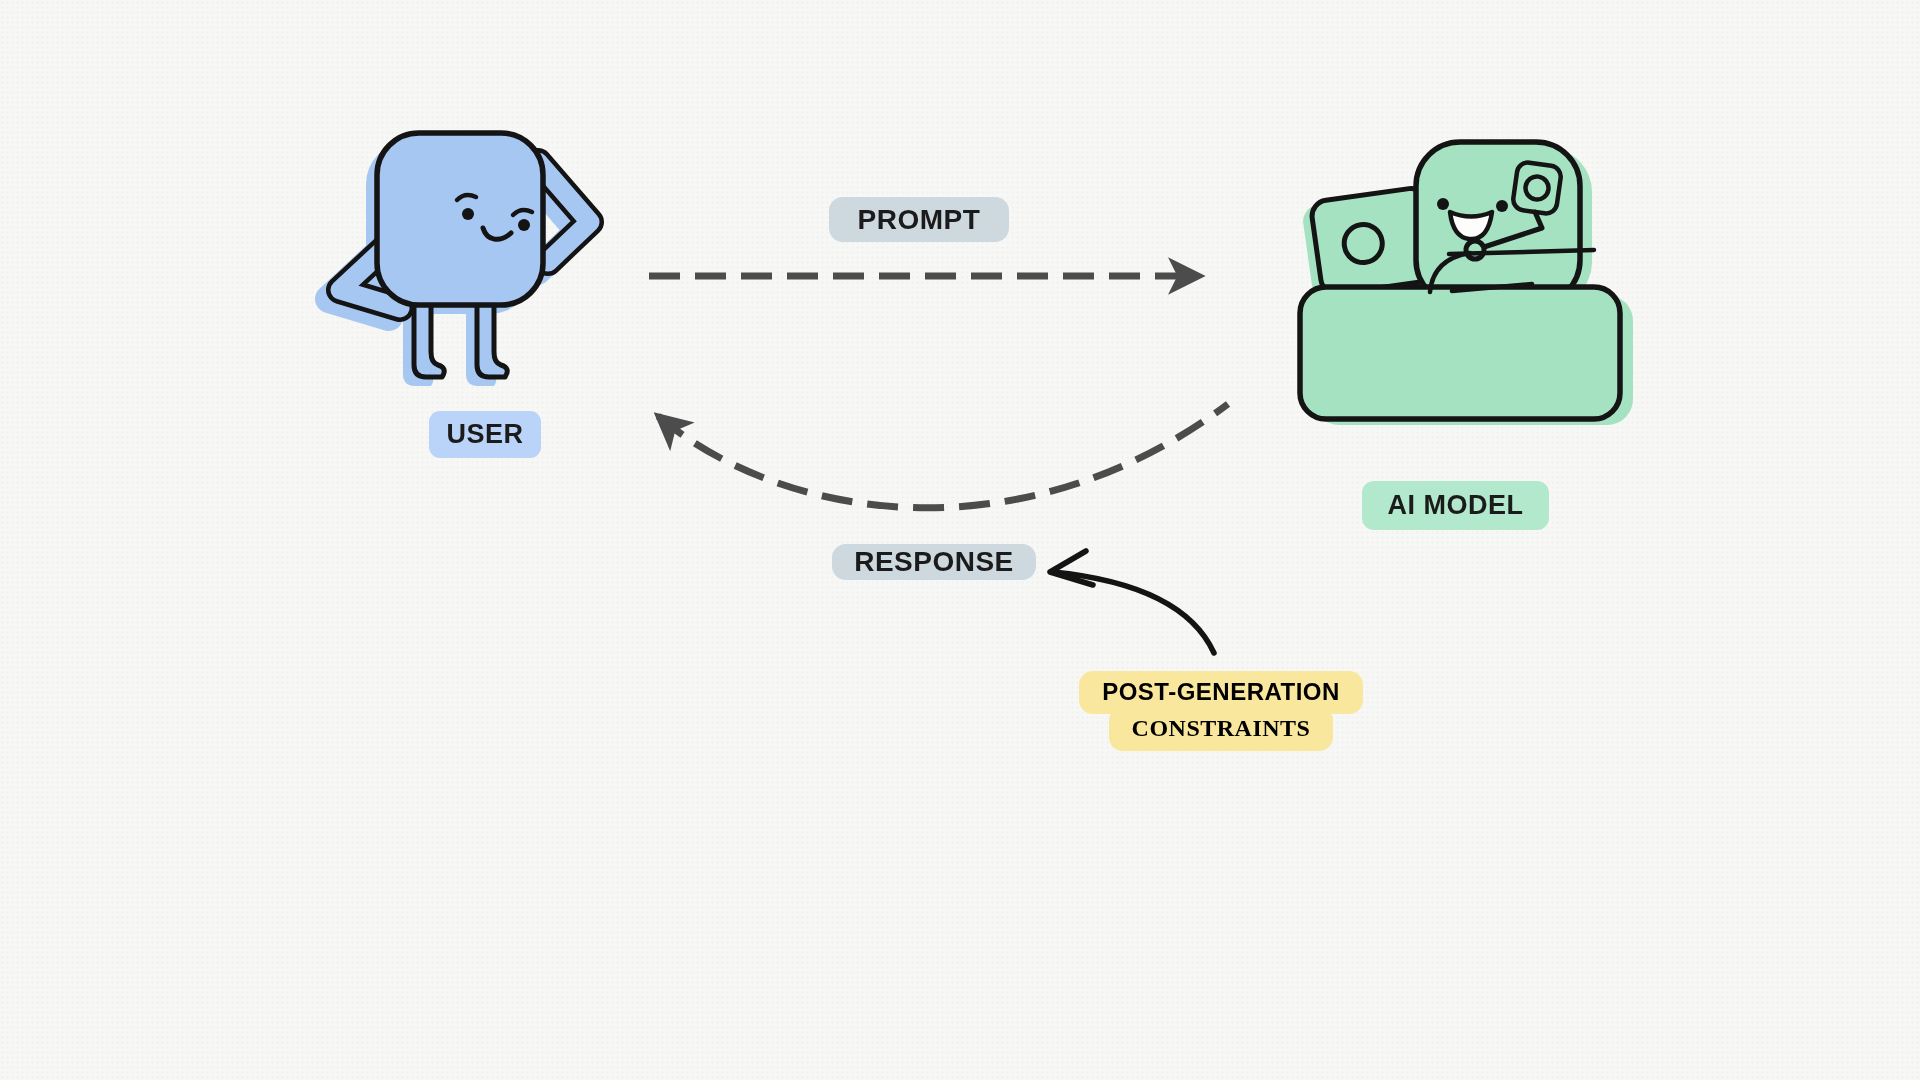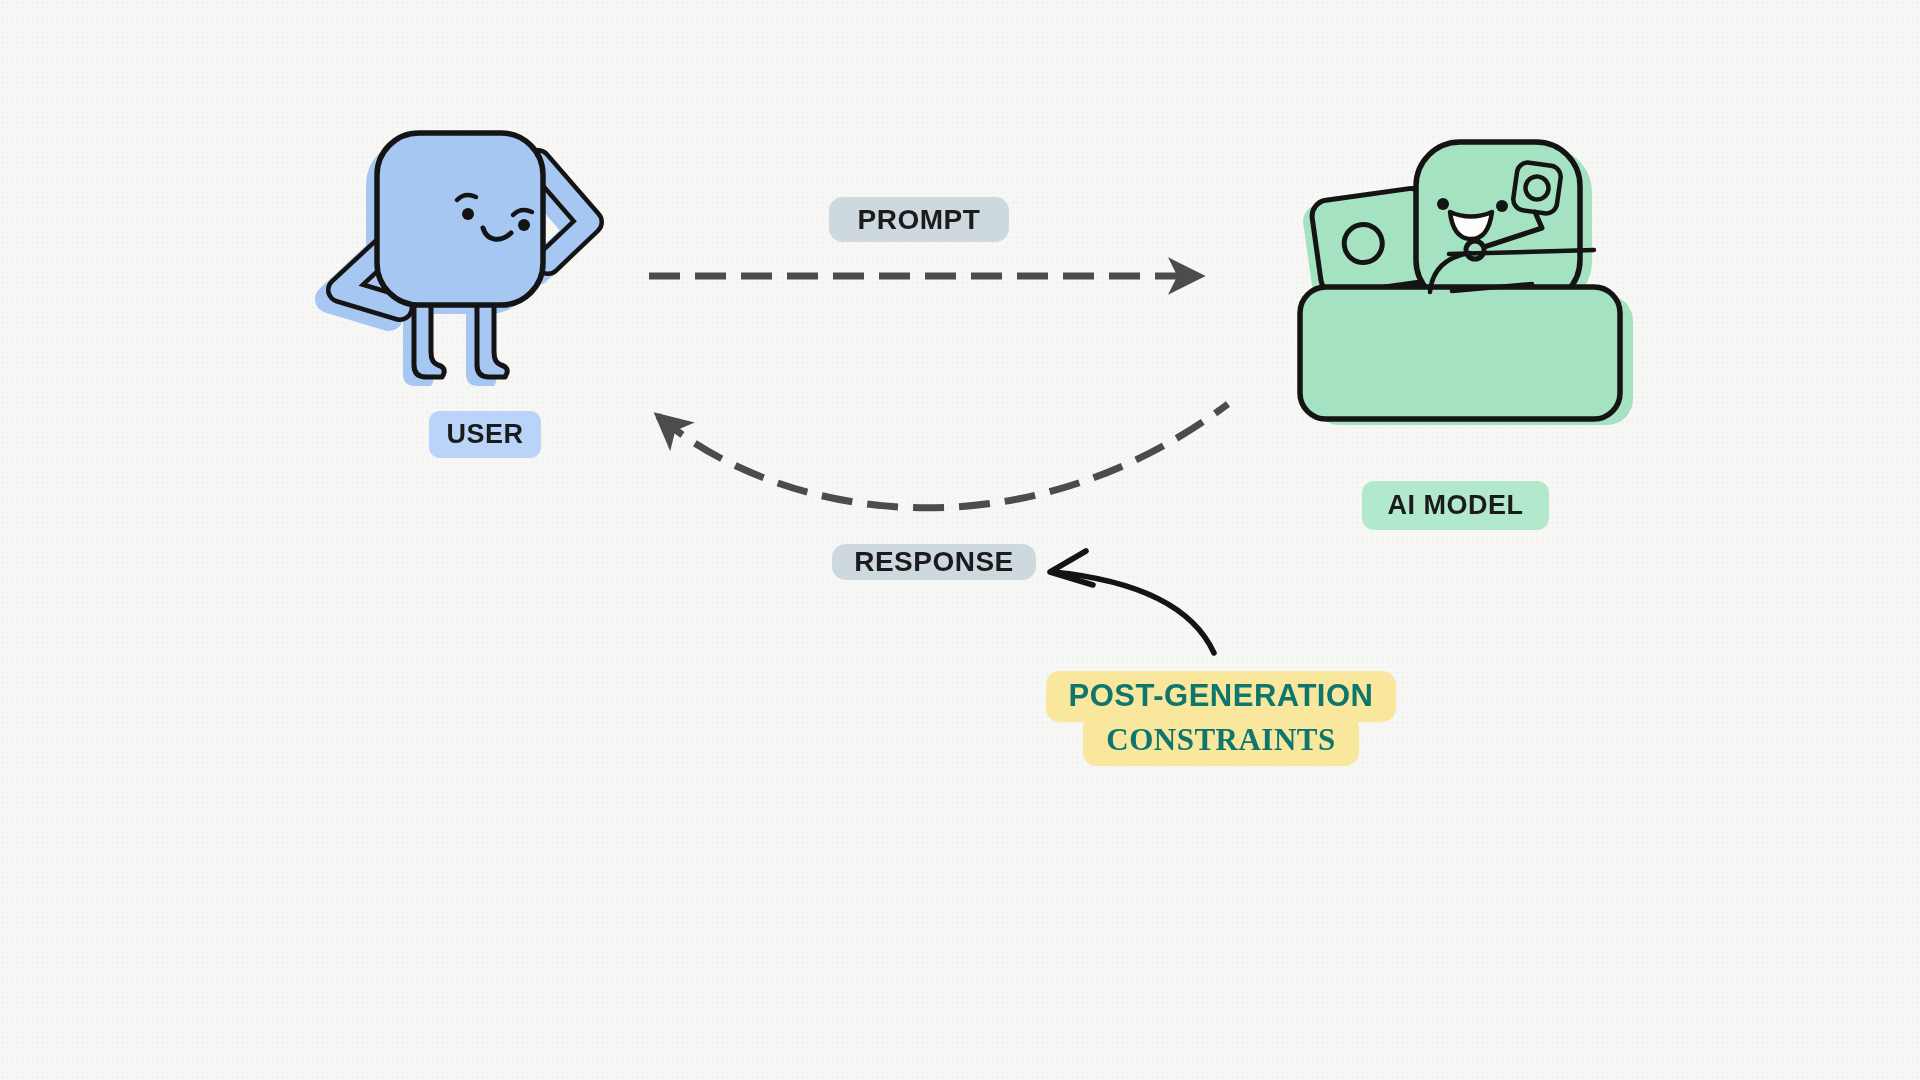--- a/index.html
+++ b/index.html
@@ -42,21 +42,21 @@
   .pill-response{left:832px;top:544px;width:204px;height:36px;font-size:28px;background:var(--flow-label-bg);border-radius:14px;}
   .pill-ai{left:1362px;top:441px;width:187px;height:49px;font-size:27px;background:var(--ai-label-bg);border-radius:12px;margin-top:40px;}
   .constraints{
     position:absolute;left:1021px;top:671px;width:400px;
     display:flex;flex-direction:column;align-items:center;
   }
   .constraints .hl{
     display:inline-block;
     background:var(--constraint-label-bg);
     border-radius:14px;
-    font-weight:700;font-size:31px;color:#0f766e;letter-spacing:.5px;
+    font-weight:700;font-size:24px;color:#000000;letter-spacing:.5px;
     padding:8px 23px 9px;
     line-height:1.1;
     white-space:nowrap;
   }
   .constraints .hl + .hl{margin-top:-7px;font-family:Liberation Serif, serif;}
 </style>
 </head>
 <body>
 
 <div class="canvas">

